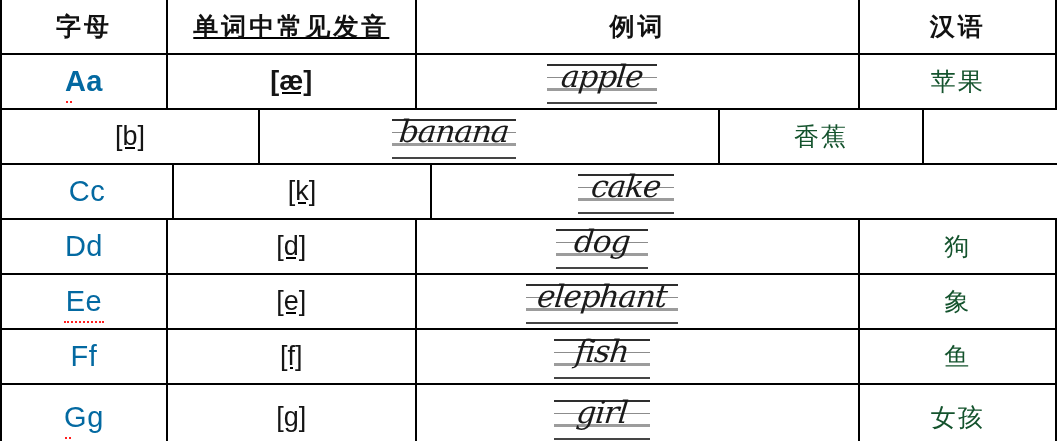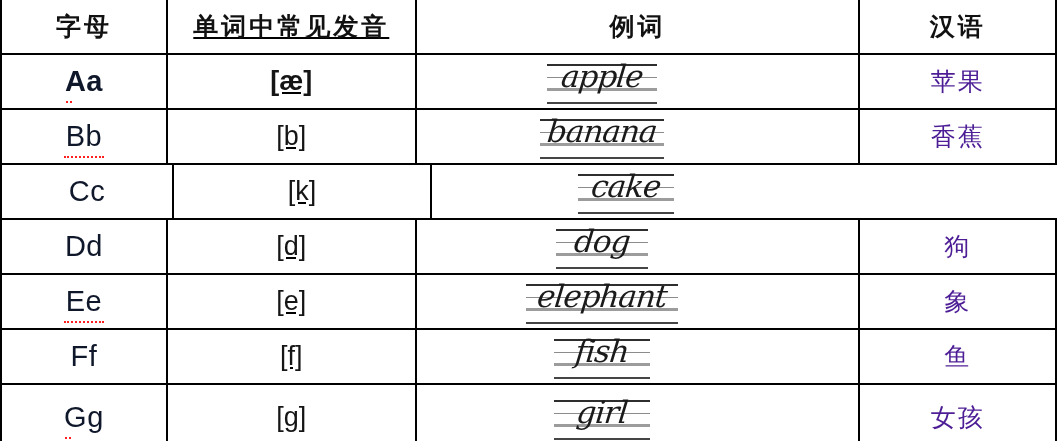--- a/index.html
+++ b/index.html
@@ -16,24 +16,24 @@
   }
   .c1 { width:172px; }
   .c2 { width:258px;text-decoration:underline; }
   .c3 { width:460px; }
   .c4 { width:206px; border-right:2px solid #000; }
   .htext {
     font-family:"DejaVu Serif", serif; font-weight:bold;
     font-size:25px; letter-spacing:3px; color:#111; white-space:nowrap;
   }
   .letter-wrap { position:relative; display:inline-block; }
-  .letter { font-size:29px; color:#0f172a; letter-spacing:0.5px; }
+  .letter { font-size:29px; color:#0369a1; letter-spacing:0.5px; }
   .pron { font-size:27px; color:#151515; }
   .bold { font-weight:bold; }
-  .cn { font-family:"DejaVu Serif", serif; font-size:25px; color:#4c1d95; letter-spacing:2px; }
+  .cn { font-family:"DejaVu Serif", serif; font-size:25px; color:#14532d; letter-spacing:2px; }
   .spell-full {
     position:absolute; left:-2px; right:-2px; bottom:-5px; height:0;
     border-top:2px dotted #ff1f1f;
   }
   .spell-dot {
     position:absolute; left:1px; bottom:-5px; width:6px; height:0;
     border-top:2px dotted #ff1f1f;
   }
   .guide { position:relative; height:40px; margin-right:70px; margin-top:5px; }
   .gl { position:absolute; left:0; right:0; }
@@ -81,23 +81,20 @@
             <i class="gl gl3"></i>
             <i class="gl gl4"></i>
             <span class="hw">apple</span>
           </div>
         </div>
         <div class="cell c4">
           <span class="cn">苹果</span>
         </div>
       </div>
       <div class="row">
-        <div class="cell c1">
-          <span class="letter-wrap"><span class="letter">Bb</span><i class="spell-full"></i></span>
-        </div>
         <div class="cell c2">
           <span class="pron">[b]</span>
         </div>
         <div class="cell c3">
           <div class="guide" style="width: 124px;">
             <i class="gl gl1"></i>
             <i class="gl gl2"></i>
             <i class="gl gl3"></i>
             <i class="gl gl4"></i>
             <span class="hw">banana</span>

